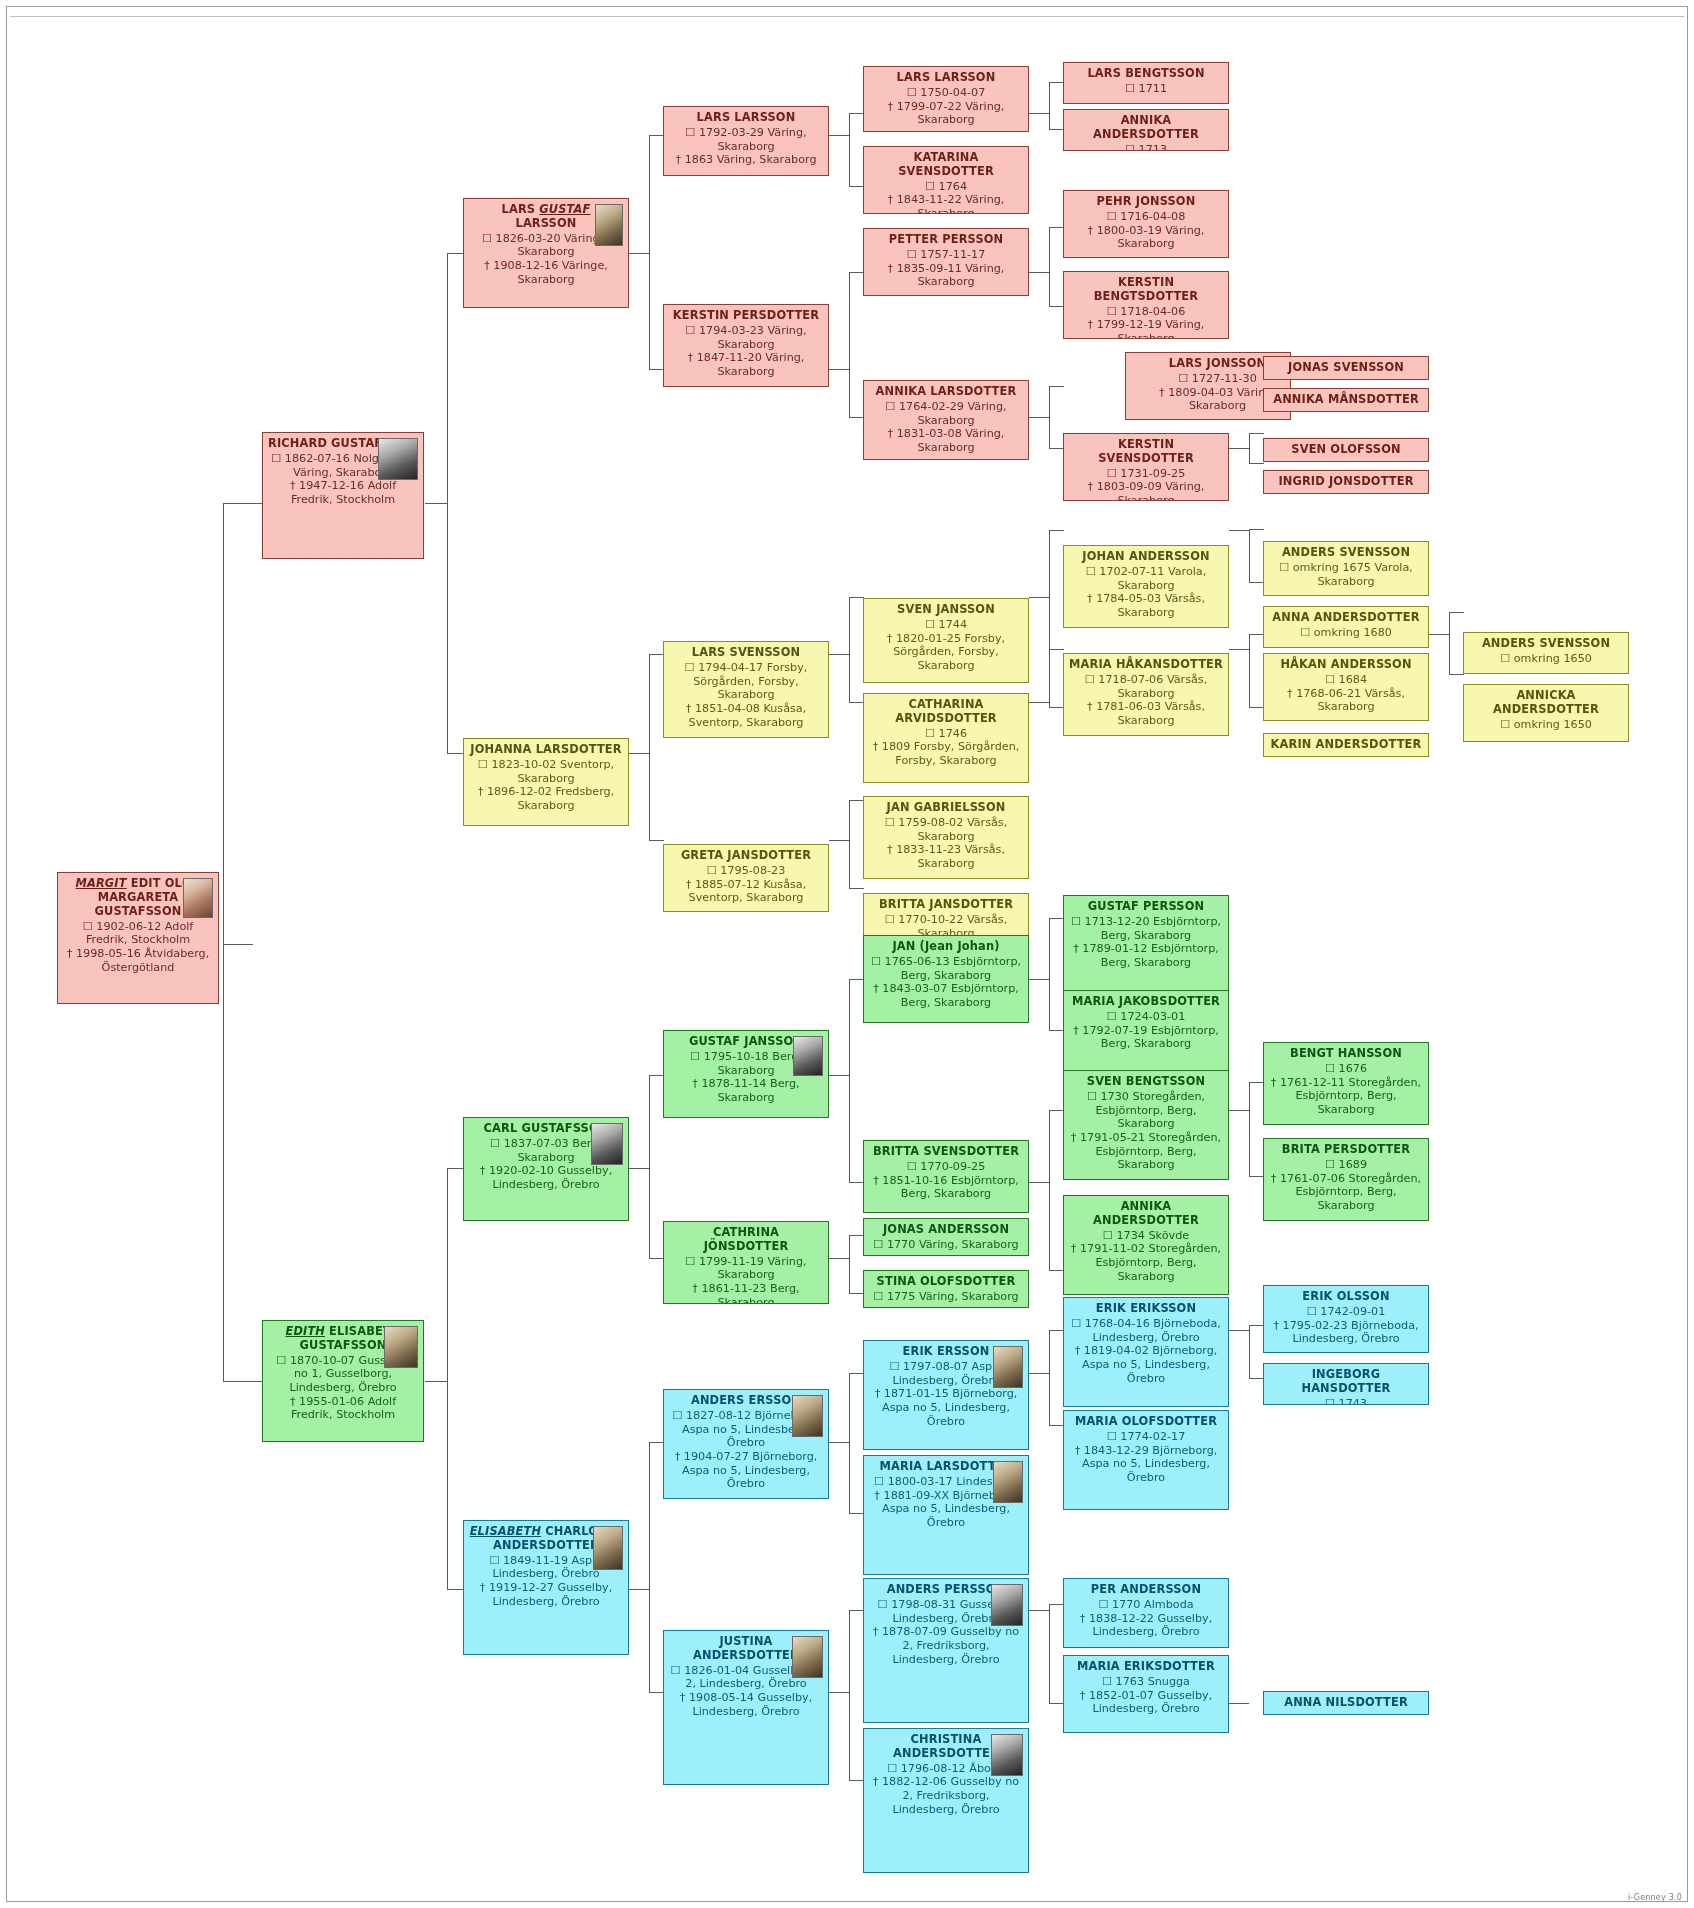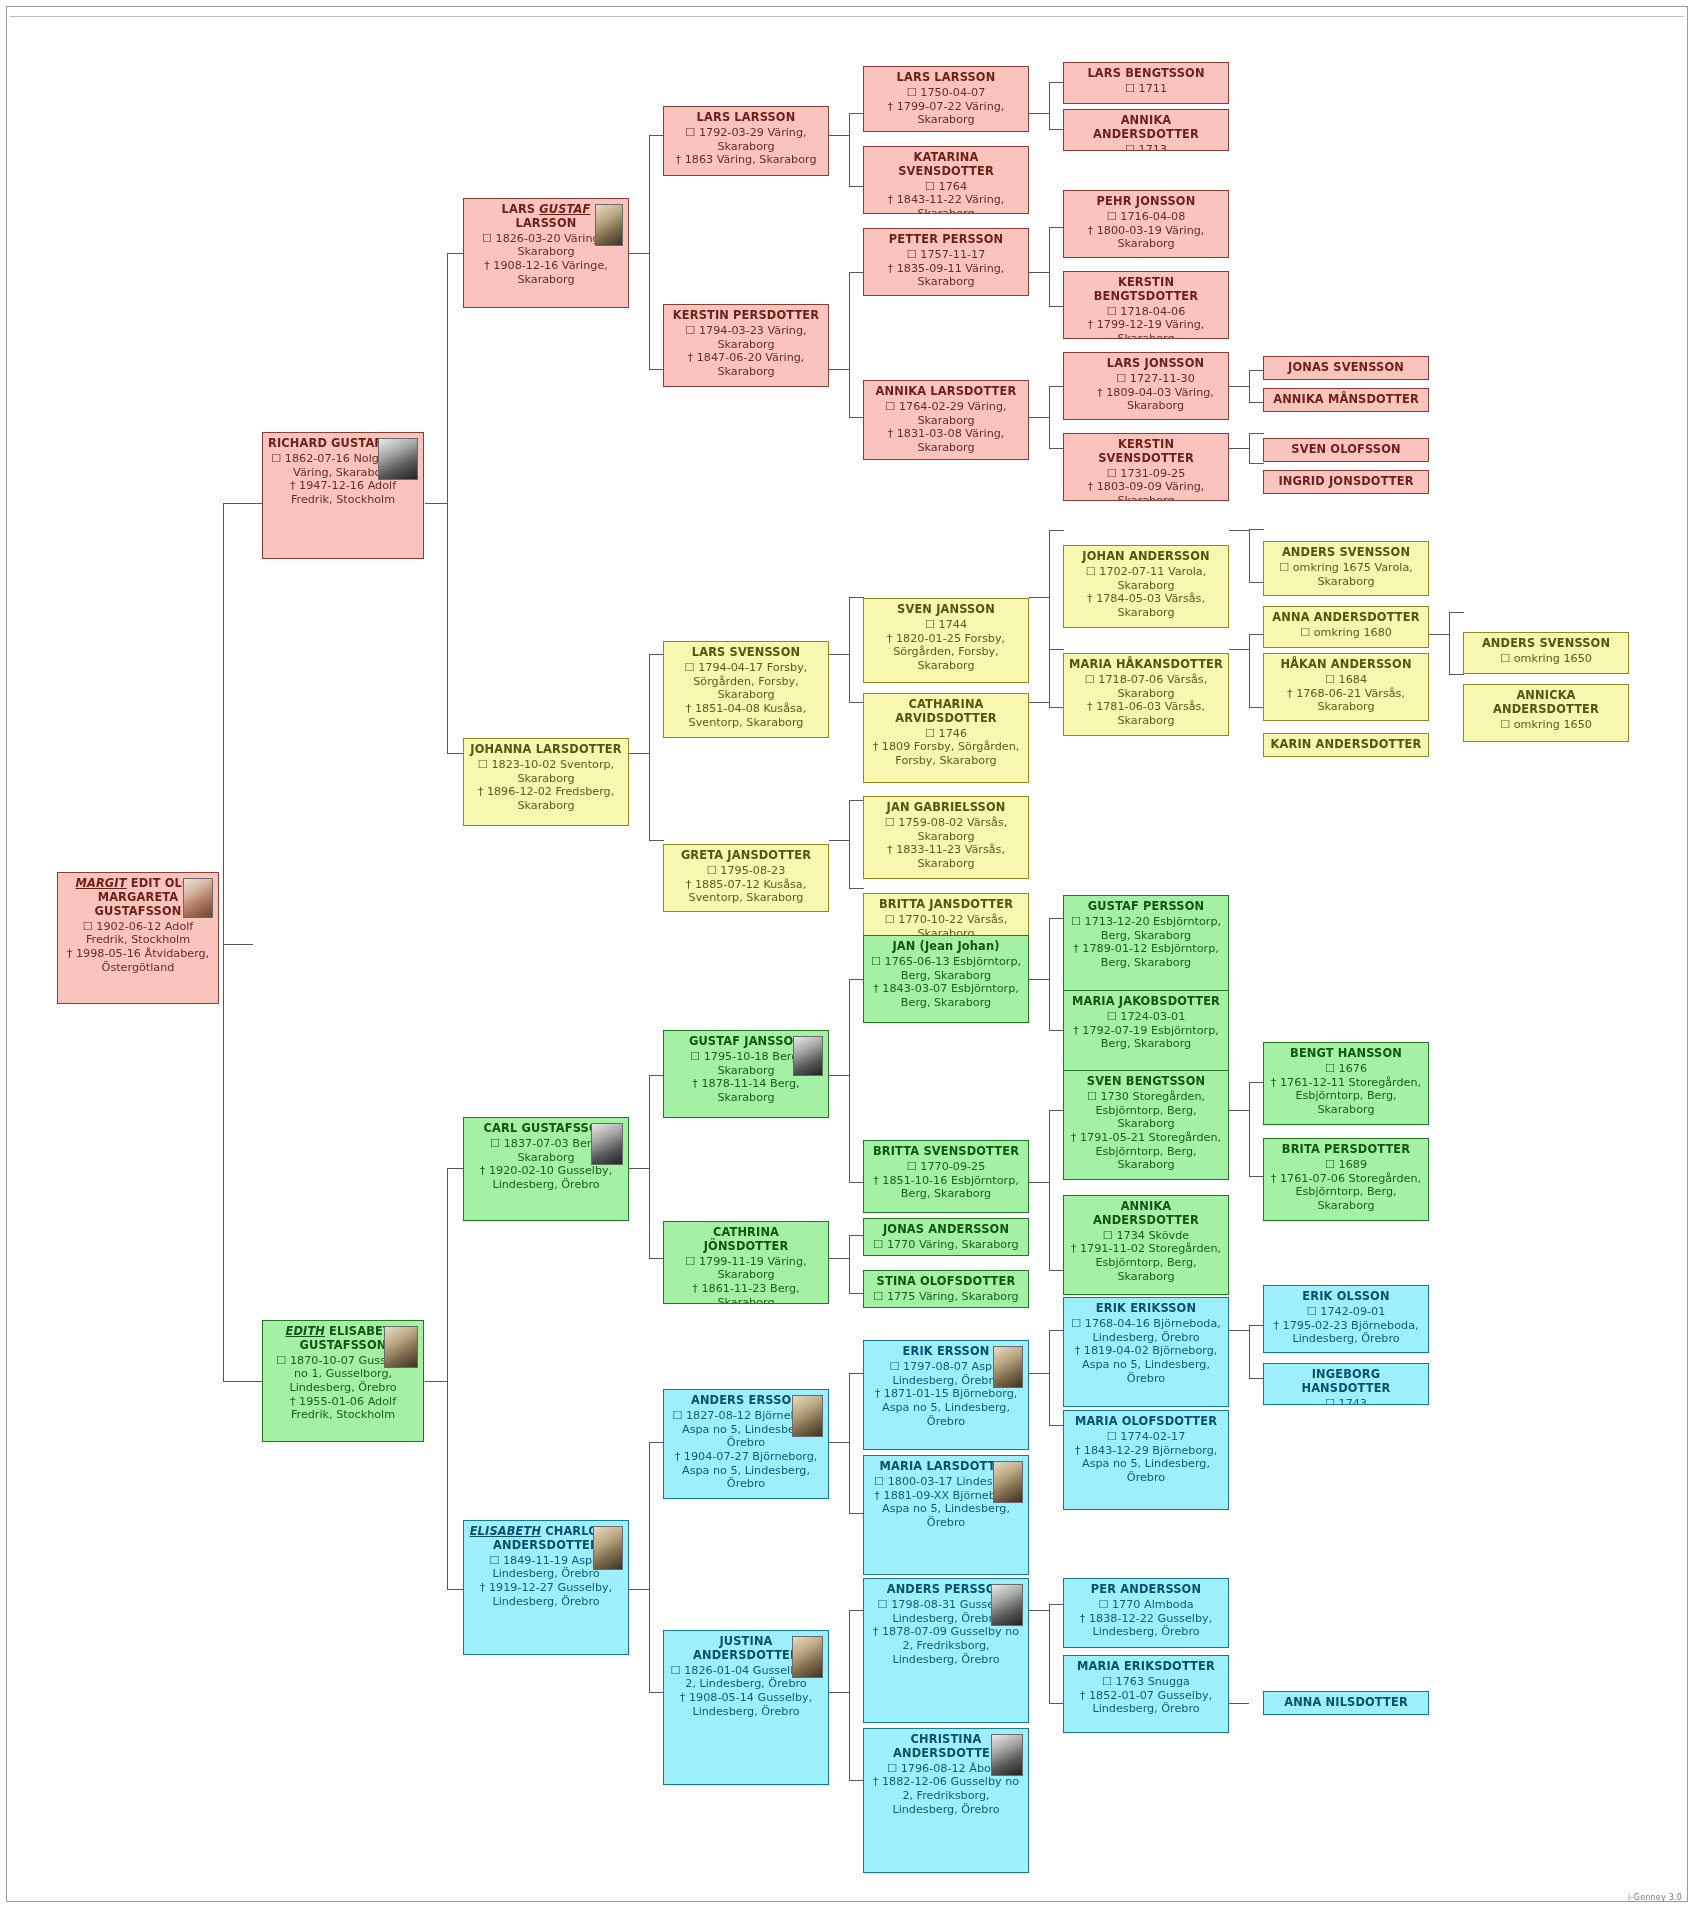--- a/index.html
+++ b/index.html
@@ -329,21 +329,21 @@
 
   <div class="box c-red" style="left:663px;top:106px;width:166px;height:70px;">
     <span class="nm">LARS LARSSON</span>
     <span class="ev">☐ <span>1792-03-29 Väring, Skaraborg</span></span>
     <span class="ev">† <span>1863 Väring, Skaraborg</span></span>
   </div>
 
   <div class="box c-red" style="left:663px;top:304px;width:166px;height:83px;">
     <span class="nm">KERSTIN PERSDOTTER</span>
     <span class="ev">☐ <span>1794-03-23 Väring, Skaraborg</span></span>
-    <span class="ev">† <span>1847-06-20 Väring, Skaraborg</span></span>
+    <span class="ev">† <span>1847-11-20 Väring, Skaraborg</span></span>
   </div>
 
   <div class="box c-yel" style="left:663px;top:603px;width:166px;height:97px;">
     <span class="nm">LARS SVENSSON</span>
     <span class="ev">☐ <span>1794-04-17 Forsby, Sörgården, Forsby, Skaraborg</span></span>
     <span class="ev">† <span>1851-04-08 Kusåsa, Sventorp, Skaraborg</span></span>
   </div>
 
   <div class="box c-yel" style="left:663px;top:806px;width:166px;height:68px;">
     <span class="nm">GRETA JANSDOTTER</span>
@@ -491,21 +491,21 @@
     <span class="ev">☐ <span>1716-04-08</span></span>
     <span class="ev">† <span>1800-03-19 Väring, Skaraborg</span></span>
   </div>
 
   <div class="box c-red" style="left:1063px;top:271px;width:166px;height:68px;">
     <span class="nm">KERSTIN BENGTSDOTTER</span>
     <span class="ev">☐ <span>1718-04-06</span></span>
     <span class="ev">† <span>1799-12-19 Väring, Skaraborg</span></span>
   </div>
 
-  <div class="box c-red" style="left:1063px;top:352px;width:166px;height:68px;padding-left:24px;">
+  <div class="box c-red" style="left:1125px;top:352px;width:166px;height:68px;padding-left:24px;">
     <span class="nm">LARS JONSSON</span>
     <span class="ev">☐ <span>1727-11-30</span></span>
     <span class="ev">† <span>1809-04-03 Väring, Skaraborg</span></span>
   </div>
 
   <div class="box c-red" style="left:1063px;top:433px;width:166px;height:68px;">
     <span class="nm">KERSTIN SVENSDOTTER</span>
     <span class="ev">☐ <span>1731-09-25</span></span>
     <span class="ev">† <span>1803-09-09 Väring, Skaraborg</span></span>
   </div>

